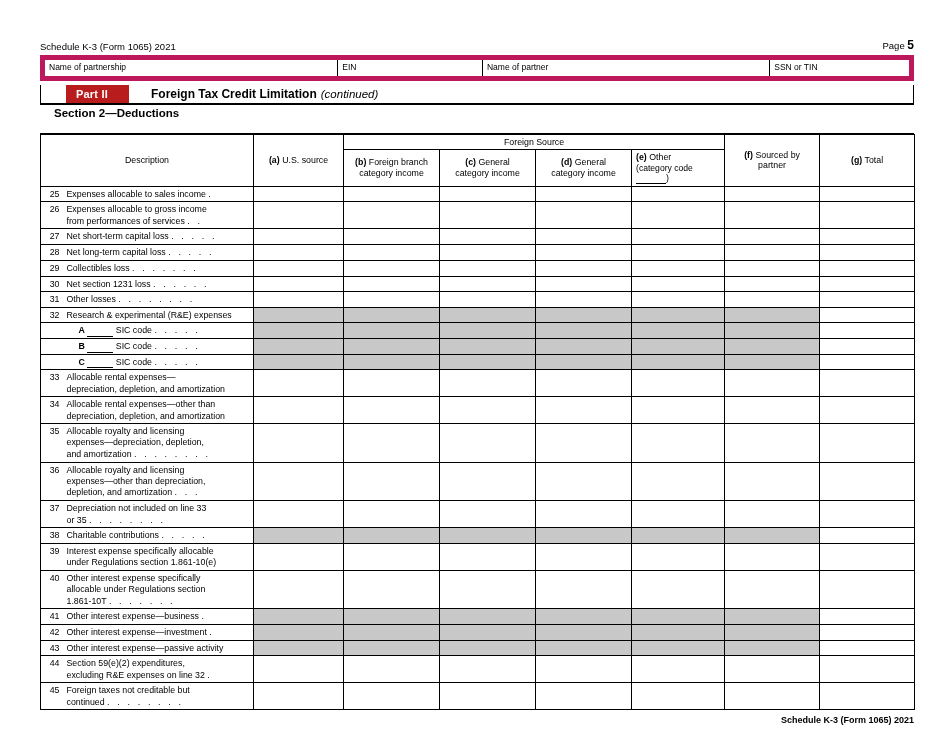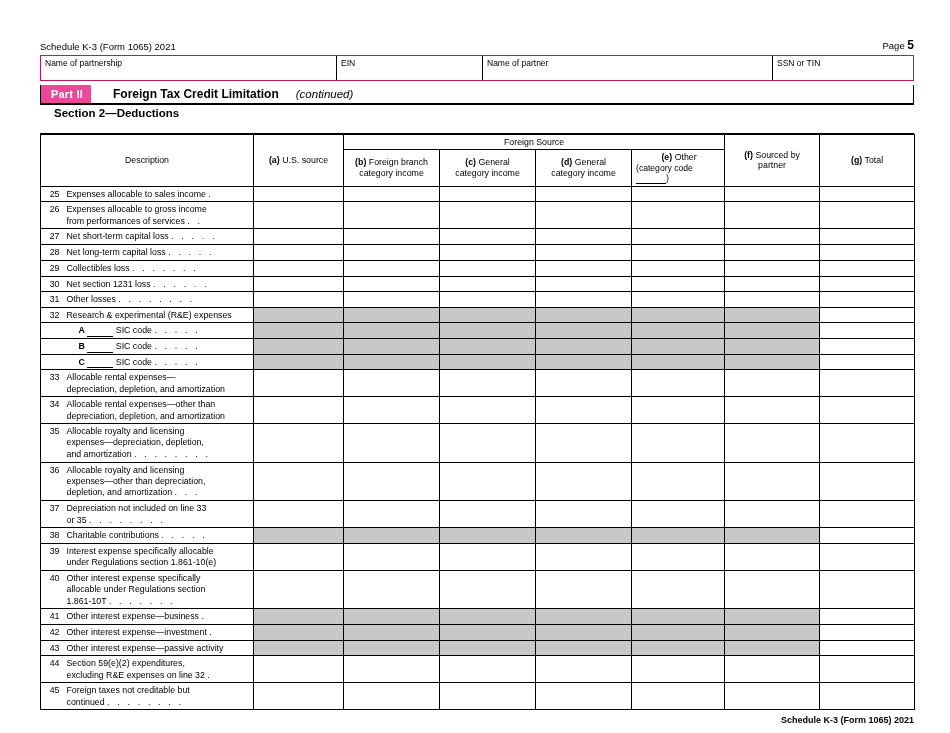--- a/index.html
+++ b/index.html
@@ -30,21 +30,21 @@
   }
   .top-line .page-num {
     font-size: 9.5px;
   }
   .top-line .page-num b {
     font-size: 12px;
   }
   
   .id-strip {
     display: flex;
-    border: 1px solid #be185d;
+    border: 5px solid #be185d;
     height: 26px;
     box-sizing: border-box;
   }
   .id-cell {
     border-right: 1px solid #000;
     padding: 2px 4px;
     font-size: 8.5px;
     box-sizing: border-box;
   }
   .id-cell:last-child { border-right: none; }
@@ -57,42 +57,43 @@
   .part-bar {
     display: flex;
     align-items: stretch;
     border-left: 1px solid #000;
     border-right: 1px solid #000;
     border-bottom: 2px solid #000;
     margin-top: 4px;
     height: 18px;
   }
   .part-tag {
-    background: #ec4899;
+    background: #b91c1c;
     color: #fff;
     font-weight: bold;
     font-size: 11px;
-    padding: 1px 8px 1px 10px;
+    padding: 1px 21px 1px 10px;
     display: flex;
     align-items: center;
     letter-spacing: 0.2px;
+    margin-left: 25px;
   }
   .part-title {
     font-weight: bold;
     font-size: 12px;
     display: flex;
     align-items: center;
     padding-left: 22px;
     justify-content: space-between;
   }
   .part-title i {
     font-weight: normal;
     font-style: italic;
     font-size: 11.5px;
-    padding-left: 17px;
+    padding-left: 4px;
   }
   .section-title {
     font-weight: bold;
     font-size: 11.5px;
     padding: 2px 0 14px 14px;
     border-bottom: 1px solid #000;
   }
 
   
   table.k3 {
@@ -262,21 +263,21 @@
           <b>(c)</b>
           <span>General</span><br>
           <span>category income</span>
         </td>
         <td class="hdr-center hdr-sub">
           <b>(d)</b>
           <span>General</span><br>
           <span>category income</span>
         </td>
         <td class="hdr-center hdr-sub" style="text-align:left;padding-left:4px !important;">
-          <span style="display:block;text-align:center;">
+          <span style="display:block;">
             <b>(e)</b>
             <span>Other</span>
           </span>
           <span class="hdr-other-code">(category code</span><span class="ul"></span><span>)</span>
         </td>
       </tr>
     </thead>
     <tbody>
         <tr>
           <td class="numcell">25</td>

